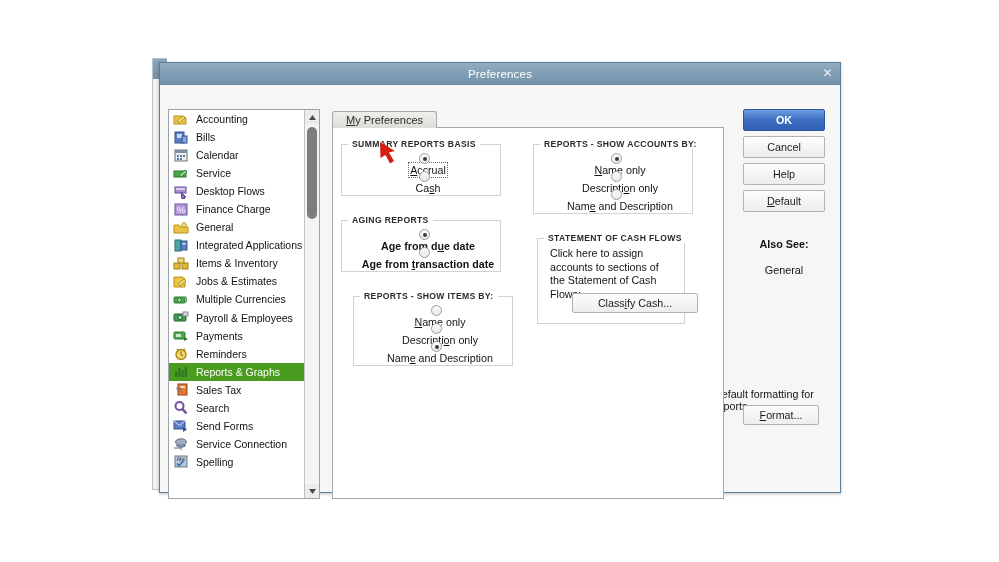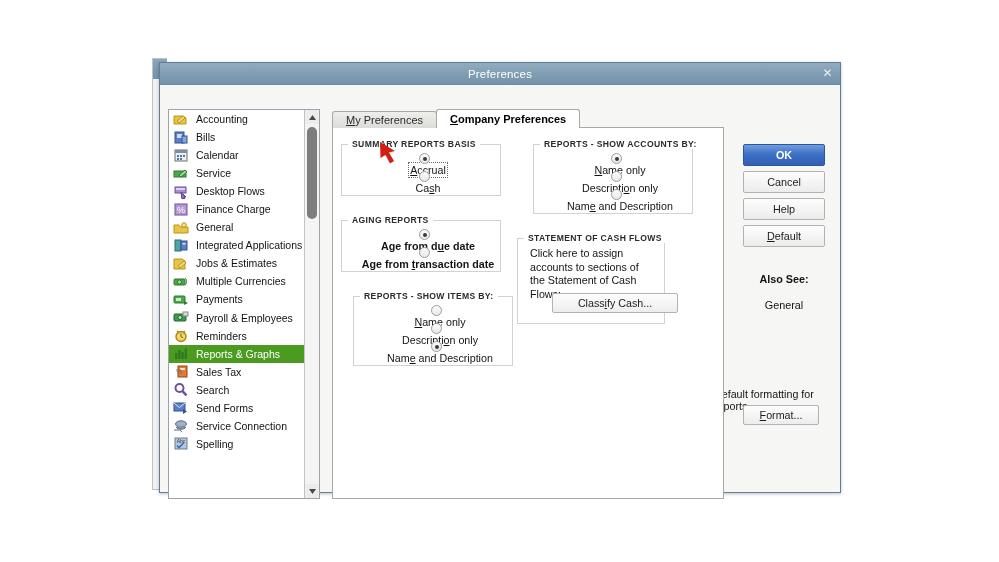--- a/index.html
+++ b/index.html
@@ -329,21 +329,20 @@
     color: #1c1c1c;
     text-align: center;
     cursor: pointer;
     font-family: "Liberation Sans", sans-serif;
   }
   .side-btn.primary {
     background: linear-gradient(to bottom, #6f9ddd 0%, #3d6fc4 48%, #315fb4 100%);
     border: 1px solid #2a569f;
     color: #ffffff;
     font-weight: bold;
-    margin-top: 35px;
   }
   .side-btn u { text-decoration: underline; }
   #also-see {
     text-align: center;
     font-size: 10.8px;
     font-weight: bold;
     color: #141414;
     margin-top: 26px;
   }
   #also-see-link {
@@ -463,55 +462,65 @@
                 <rect x="2" y="2" width="6" height="11" fill="#4ea3a3" stroke="#2d6e6e"></rect>
                 <rect x="8" y="3" width="6" height="9" fill="#5b7fc7" stroke="#33528f"></rect>
                 <rect x="9.5" y="5" width="3" height="1.5" fill="#dfe8fa"></rect>
               </svg>
             </span>
             <span class="lbl">Integrated Applications</span>
           </div>
           <div class="side-item">
             <span style="width: 16px; height: 15px; margin-right: 7px; flex: 0 0 16px; display: block;">
               <svg class="ico" viewBox="0 0 16 15">
+                <rect x="1" y="7" width="6" height="6" fill="#e1b73c" stroke="#a7830e"></rect>
+                <rect x="9" y="7" width="6" height="6" fill="#e1b73c" stroke="#a7830e"></rect>
+                <rect x="5" y="2" width="6" height="5" fill="#f0d47e" stroke="#a7830e"></rect>
+              </svg>
+            </span>
+            <span class="lbl">Items &amp; Inventory</span>
+          </div>
+          <div class="side-item">
+            <span style="width: 16px; height: 15px; margin-right: 7px; flex: 0 0 16px; display: block;">
+              <svg class="ico" viewBox="0 0 16 15">
                 <path d="M1 3h8l3 2v8H1z" fill="#e9c547" stroke="#b99410"></path>
                 <path d="M5 10l6-5 2 2-6 5z" fill="#f0da8d" stroke="#b99410"></path>
               </svg>
             </span>
             <span class="lbl">Jobs &amp; Estimates</span>
           </div>
           <div class="side-item">
             <span style="width: 16px; height: 15px; margin-right: 7px; flex: 0 0 16px; display: block;">
               <svg class="ico" viewBox="0 0 16 15">
                 <rect x="1" y="5" width="11" height="6" rx="1" fill="#4ba74b" stroke="#2c7a2c"></rect>
                 <circle cx="6.5" cy="8" r="2" fill="#a7e0a7" stroke="#2c7a2c"></circle>
                 <path d="M12 4c2 1 2 6 0 7" stroke="#2c7a2c" fill="none"></path>
               </svg>
             </span>
             <span class="lbl">Multiple Currencies</span>
           </div>
           <div class="side-item">
             <span style="width: 16px; height: 15px; margin-right: 7px; flex: 0 0 16px; display: block;">
               <svg class="ico" viewBox="0 0 16 15">
+                <rect x="1" y="4" width="12" height="7" rx="1" fill="#3f9b4f" stroke="#23642f"></rect>
+                <circle cx="7" cy="7.5" r="2" fill="#bfe8c7" stroke="#23642f"></circle>
+                <rect x="10" y="2" width="5" height="4" fill="#d9d9d9" stroke="#8a8a8a"></rect>
+              </svg>
+            </span>
+            <span class="lbl">Payroll &amp; Employees</span>
+          </div>
+          <div class="side-item">
+            <span style="width: 16px; height: 15px; margin-right: 7px; flex: 0 0 16px; display: block;">
+              <svg class="ico" viewBox="0 0 16 15">
                 <rect x="1" y="4" width="11" height="7" rx="1" fill="#4ba74b" stroke="#2c7a2c"></rect>
                 <rect x="3" y="6" width="5" height="3" fill="#c6edc6"></rect>
                 <path d="M11 9l4 2-4 2z" fill="#2c7a2c"></path>
               </svg>
             </span>
             <span class="lbl">Payments</span>
-          </div>
-          <div class="side-item">
-            <span style="width: 16px; height: 15px; margin-right: 7px; flex: 0 0 16px; display: block;">
-              <svg class="ico" viewBox="0 0 16 15">
-                <rect x="1" y="4" width="12" height="7" rx="1" fill="#3f9b4f" stroke="#23642f"></rect>
-                <circle cx="7" cy="7.5" r="2" fill="#bfe8c7" stroke="#23642f"></circle>
-                <rect x="10" y="2" width="5" height="4" fill="#d9d9d9" stroke="#8a8a8a"></rect>
-              </svg>
-            </span>
-            <span class="lbl">Payroll &amp; Employees</span>
           </div>
           <div class="side-item">
             <span style="width: 16px; height: 15px; margin-right: 7px; flex: 0 0 16px; display: block;">
               <svg class="ico" viewBox="0 0 16 15">
                 <circle cx="8" cy="8.5" r="5" fill="#f0d470" stroke="#a98a10" stroke-width="1.4"></circle>
                 <path d="M4 3l2 2M12 3l-2 2" stroke="#a98a10" stroke-width="1.4"></path>
                 <path d="M8 5.5v3.2l2 1" stroke="#7a6305" fill="none"></path>
               </svg>
             </span>
             <span class="lbl">Reminders</span>
@@ -589,21 +598,20 @@
         <div class="sb-arrow bot">
           <svg width="7" height="5" viewBox="0 0 7 5">
               <polygon points="0,0 7,0 3.5,5" fill="#4a4a4a"></polygon>
             </svg>
         </div>
       </div>
     </div>
 
     <div id="tabs">
         <div class="tab"><span><u>M</u>y Preferences</span></div>
-        <div class="tab active"><span><u>C</u>ompany Preferences</span></div>
       </div>
 
     <div id="panel">
 
       <div class="fs" style="left:8px; top:16px; width:160px; height:52px;">
         <span class="fs-legend">SUMMARY REPORTS BASIS</span>
         <div style="padding-top:8px;">
             <div class="opt">
               <span class="radio on"></span>
               <span class="focusbox"><u>A</u>ccrual</span>
@@ -658,21 +666,21 @@
               <span class="radio"></span>
               <span>Descripti<u>o</u>n only</span>
             </div>
             <div class="opt">
               <span class="radio"></span>
               <span>Nam<u>e</u> and Description</span>
             </div>
           </div>
       </div>
 
-      <div class="fs" style="left:184px; top:110px; width:148px; height:86px;">
+      <div class="fs" style="left:204px; top:110px; width:148px; height:86px;">
         <span class="fs-legend">STATEMENT OF CASH FLOWS</span>
         <div id="socf-text">Click here to assign accounts to sections of the Statement of Cash Flows:</div>
         <div class="btn" id="classify-btn">
           <span>Class<u>i</u>fy Cash...</span>
         </div>
       </div>
 
     </div>
 
     <div id="default-fmt-row">

